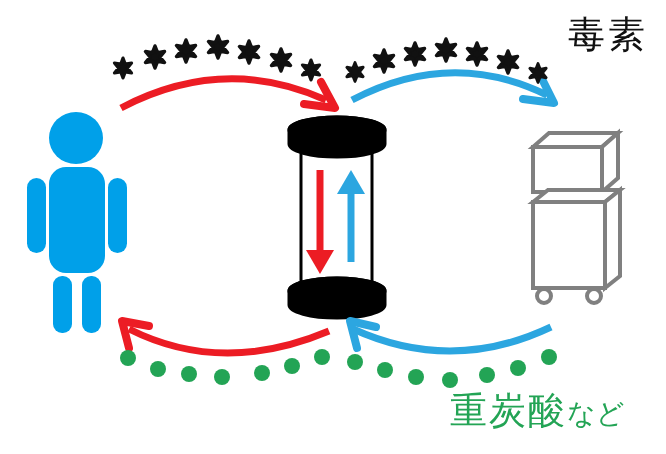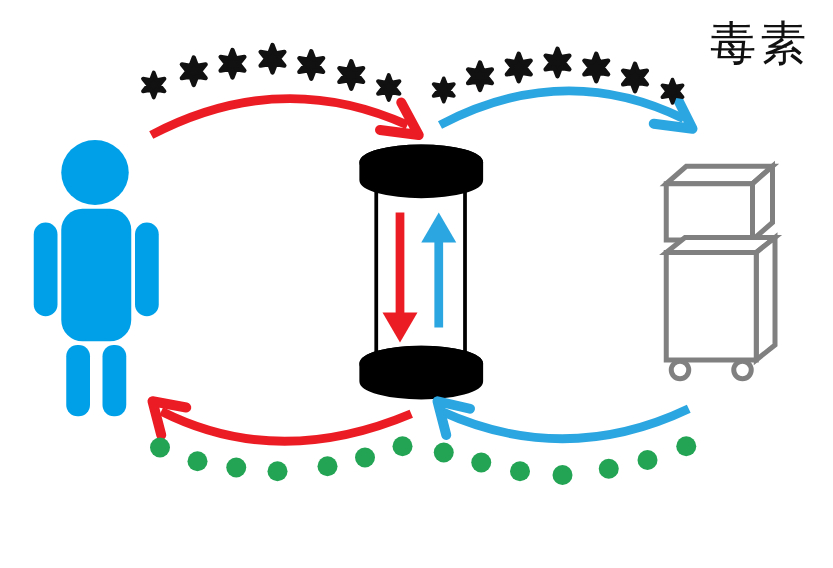--- a/index.html
+++ b/index.html
@@ -117,14 +117,17 @@
       <circle cx="416" cy="377" r="8"></circle>
       <circle cx="450" cy="380" r="8"></circle>
       <circle cx="487" cy="375" r="8"></circle>
       <circle cx="518" cy="368" r="8"></circle>
       <circle cx="549" cy="357" r="8"></circle>
     </g>
   </svg>
 
   <div class="label-toxin">毒素</div>
 
+  <div class="label-bicarb">
+    <span class="big">重炭酸</span><span class="small">など</span>
+  </div>
 
 </div>
 
 </body></html>

